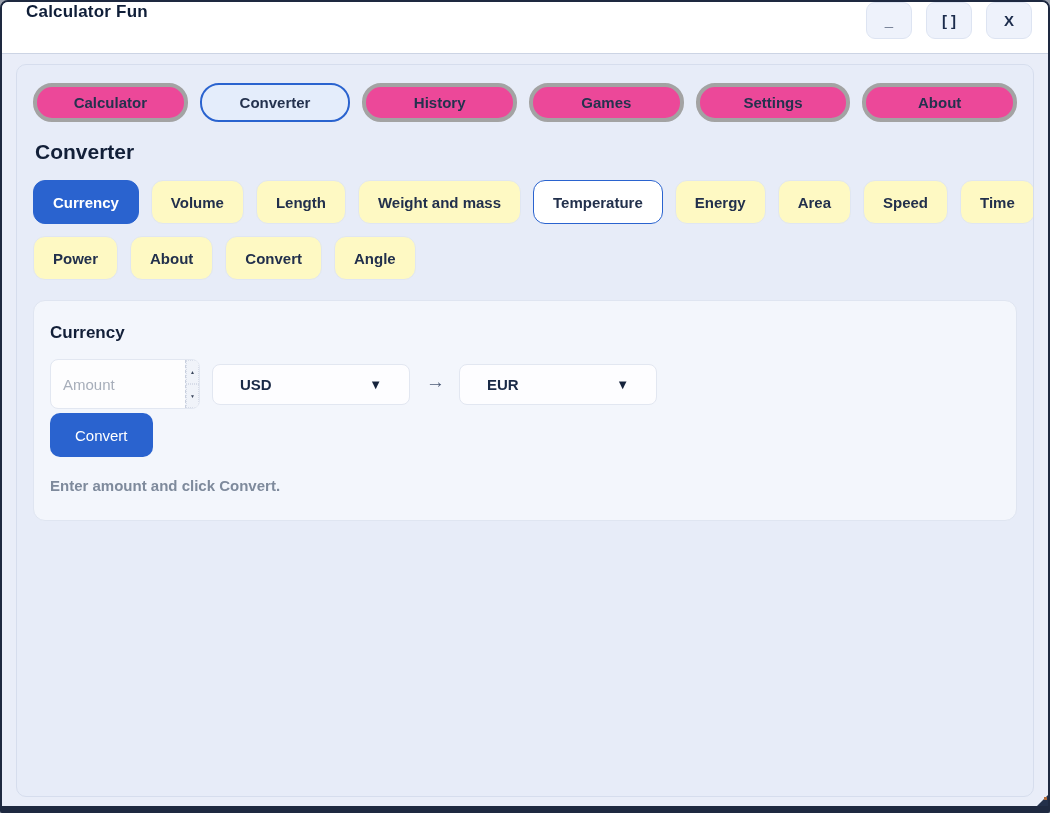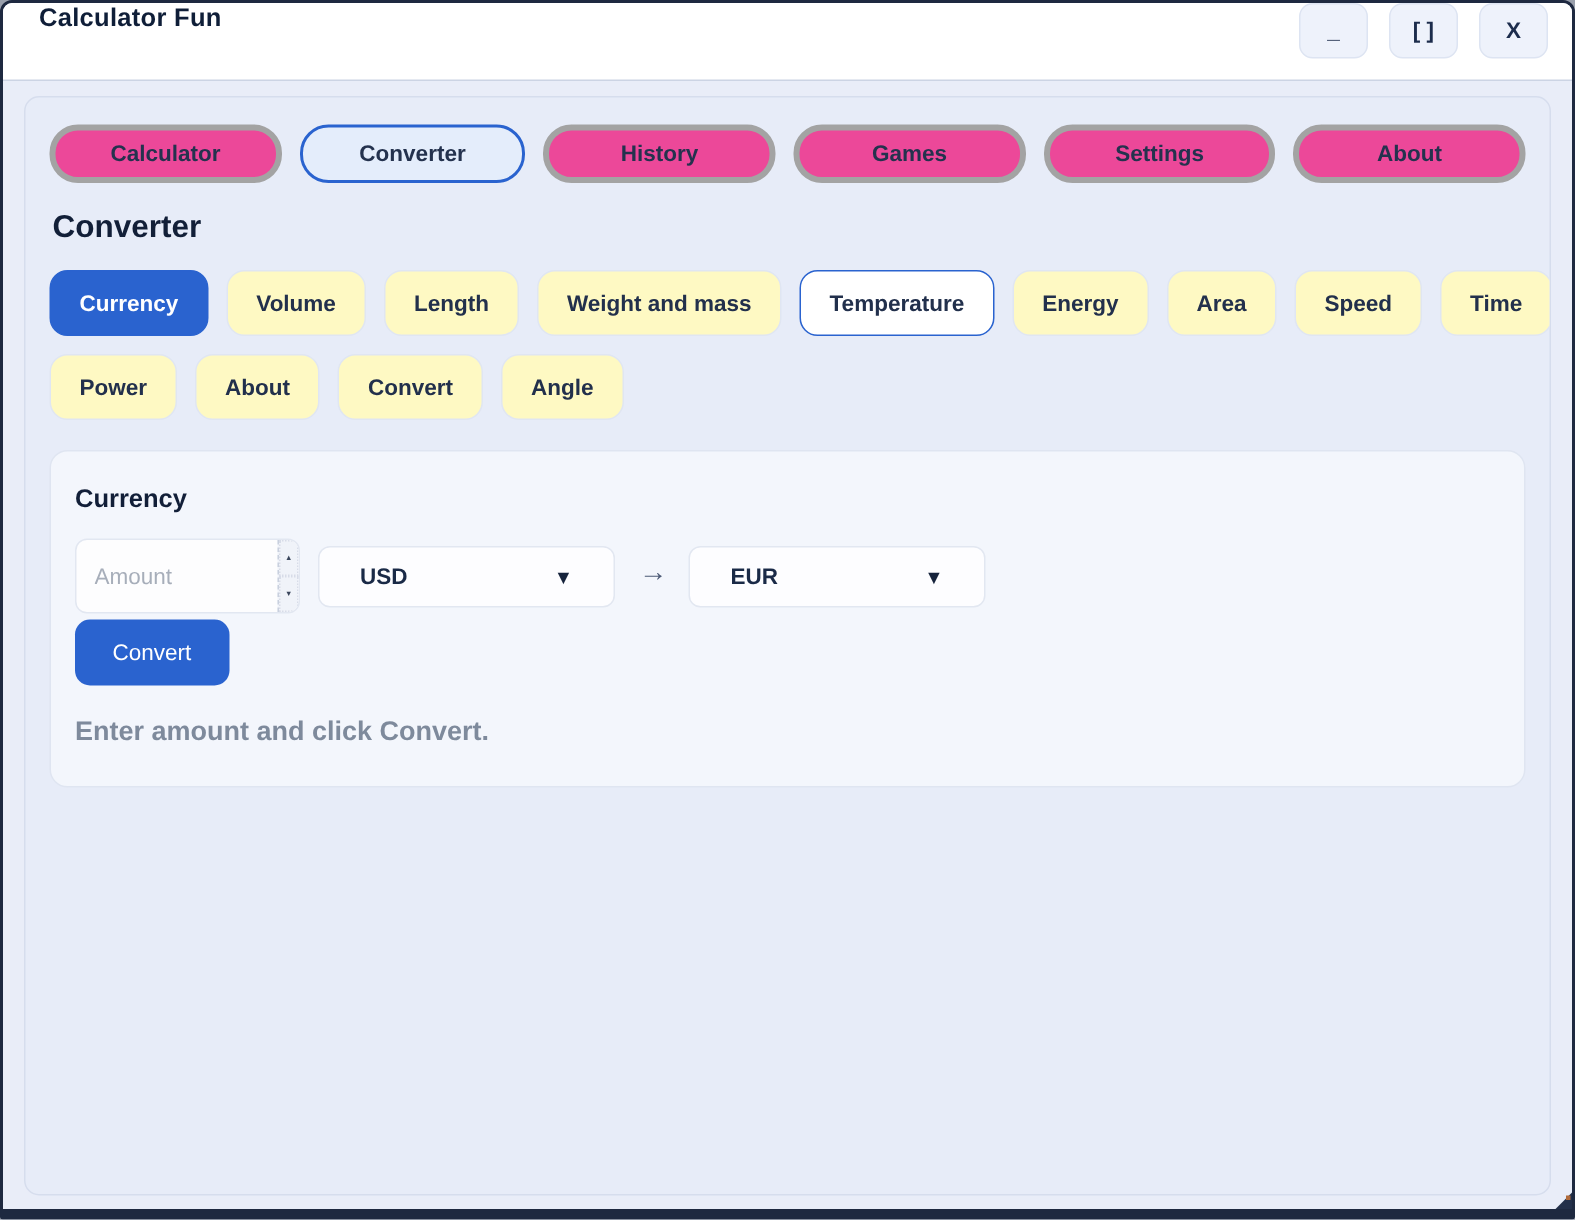--- a/index.html
+++ b/index.html
@@ -73,21 +73,21 @@
     width:198px;height:41px;background:#fdfdff;border:1px solid #e2e7f1;border-radius:8px;
     display:flex;align-items:center;justify-content:space-between;padding:0 27px;
     font-size:15px;font-weight:600;color:#1a2a47;cursor:pointer;margin-left:12px;
   }
   .select .caret{font-size:13px;color:#16233c;}
   .flow-arrow{font-size:19px;color:#4d5b76;margin:0 14px 4px 16px;}
   .convert-btn{
     margin-top:4px;height:44px;padding:0 25px;border:none;border-radius:10px;
     background:var(--accent,#2a63cf);color:#ffffff;font-size:15px;font-weight:normal;cursor:pointer;
   }
-  .status{margin-top:20px;font-size:18px;font-weight:600;color:#7e8a9c;}
+  .status{margin-top:20px;font-size:15px;font-weight:600;color:#7e8a9c;}
   
   .grip{
     position:absolute;right:0;bottom:0;width:0;height:0;
     border-left:11px solid transparent;border-bottom:11px solid #23304a;
   }
   .grip::after{
     content:"";position:absolute;left:-4px;top:2px;width:3px;height:3px;background:#b06a3a;
   }
 </style>
 </head>

